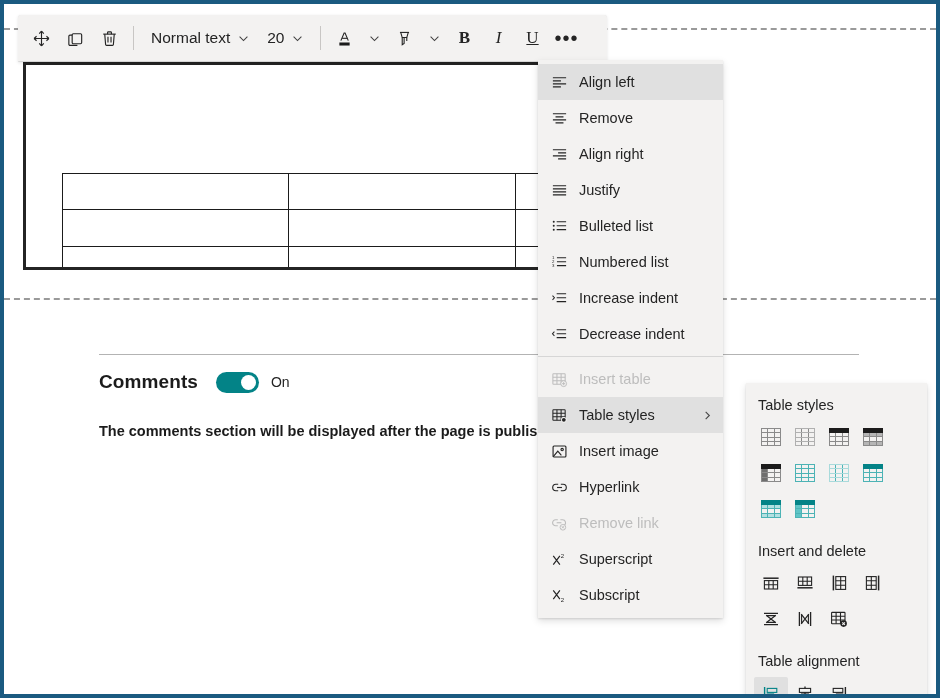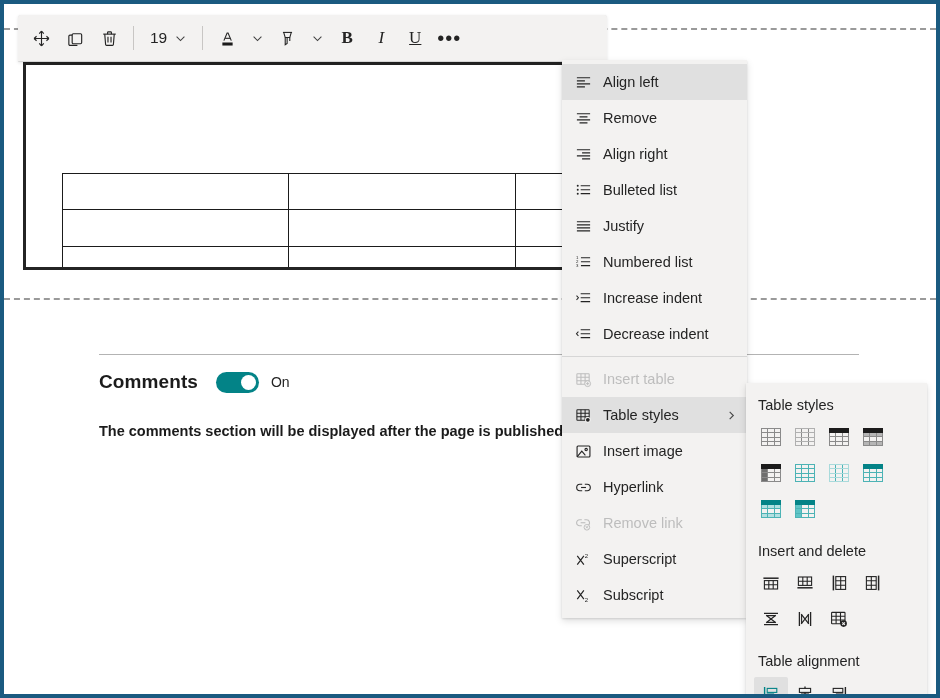--- a/index.html
+++ b/index.html
@@ -164,21 +164,21 @@
     position: absolute;
     left: 95px; top: 419px;
     font-size: 14.5px;
     font-weight: bold;
     color: #1b1b1b;
   }
 
   
   #ctx-menu {
     position: absolute;
-    left: 558px; top: 56px;
+    left: 534px; top: 56px;
     width: 185px;
     background: #f3f2f1;
     box-shadow: 0 3.2px 7.2px rgba(0,0,0,0.13), 0 0.6px 1.8px rgba(0,0,0,0.11);
     padding: 4px 0 5px 0;
     z-index: 20;
   }
   .mi {
     height: 36px;
     display: flex;
     align-items: center;
@@ -318,23 +318,31 @@
           <path d="M3.4 5.4 H16.6"></path>
           <path d="M8 5.4 V3.8 a0.8 0.8 0 0 1 0.8 -0.8 h2.4 a0.8 0.8 0 0 1 0.8 0.8 V5.4"></path>
           <path d="M5 5.4 L5.9 16.3 a1 1 0 0 0 1 0.9 h6.2 a1 1 0 0 0 1 -0.9 L15 5.4"></path>
           <path d="M8.4 8.2 V14.2 M11.6 8.2 V14.2"></path>
         </svg>
       </span>
     </div>
 
     <div class="tb-sep"></div>
 
+    <div class="tb-style">
+      <span class="tb-style-label">Normal text</span>
+      <span class="tb-chev">
+        <svg width="13" height="13" viewBox="0 0 16 16" fill="none" stroke="#424242" stroke-width="1.3">
+              <path d="M3.2 5.8 L8 10.6 L12.8 5.8"></path>
+            </svg>
+      </span>
+    </div>
 
     <div class="tb-size">
-      <span class="tb-size-label">19</span>
+      <span class="tb-size-label">20</span>
       <span class="tb-chev">
         <svg width="13" height="13" viewBox="0 0 16 16" fill="none" stroke="#424242" stroke-width="1.3">
               <path d="M3.2 5.8 L8 10.6 L12.8 5.8"></path>
             </svg>
       </span>
     </div>
 
     <div class="tb-sep"></div>
 
     <div class="tb-split">
@@ -423,36 +431,36 @@
         <svg width="17" height="17" viewBox="0 0 18 18" stroke="#242424" stroke-width="1.25" fill="none">
           <path d="M2 4 H16 M7.5 7.2 H16 M2 10.4 H16 M7.5 13.6 H16"></path>
         </svg>
       </span>
       <span class="mi-label">Align right</span>
     </div>
 
     <div class="mi">
       <span class="mi-ico">
         <svg width="17" height="17" viewBox="0 0 18 18" stroke="#242424" stroke-width="1.25" fill="none">
+          <path d="M2 4 H16 M2 7.2 H16 M2 10.4 H16 M2 13.6 H16"></path>
+        </svg>
+      </span>
+      <span class="mi-label">Justify</span>
+    </div>
+
+    <div class="mi">
+      <span class="mi-ico">
+        <svg width="17" height="17" viewBox="0 0 18 18" stroke="#242424" stroke-width="1.25" fill="none">
           <path d="M6 4 H16 M6 8.2 H16 M6 12.4 H16"></path>
           <circle cx="2.9" cy="4" r="1.05" fill="#242424" stroke="none"></circle>
           <circle cx="2.9" cy="8.2" r="1.05" fill="#242424" stroke="none"></circle>
           <circle cx="2.9" cy="12.4" r="1.05" fill="#242424" stroke="none"></circle>
         </svg>
       </span>
       <span class="mi-label">Bulleted list</span>
-    </div>
-
-    <div class="mi">
-      <span class="mi-ico">
-        <svg width="17" height="17" viewBox="0 0 18 18" stroke="#242424" stroke-width="1.25" fill="none">
-          <path d="M2 4 H16 M2 7.2 H16 M2 10.4 H16 M2 13.6 H16"></path>
-        </svg>
-      </span>
-      <span class="mi-label">Justify</span>
     </div>
 
     <div class="mi">
       <span class="mi-ico">
         <svg width="17" height="17" viewBox="0 0 18 18" stroke="#242424" stroke-width="1.25" fill="none">
           <path d="M6.3 4 H16 M6.3 8.2 H16 M6.3 12.4 H16"></path>
           <text x="1" y="5.6" font-size="4.6" fill="#242424" stroke="none" font-family="Liberation Sans, sans-serif">1</text>
           <text x="1" y="9.8" font-size="4.6" fill="#242424" stroke="none" font-family="Liberation Sans, sans-serif">2</text>
           <text x="1" y="14" font-size="4.6" fill="#242424" stroke="none" font-family="Liberation Sans, sans-serif">3</text>
         </svg>

